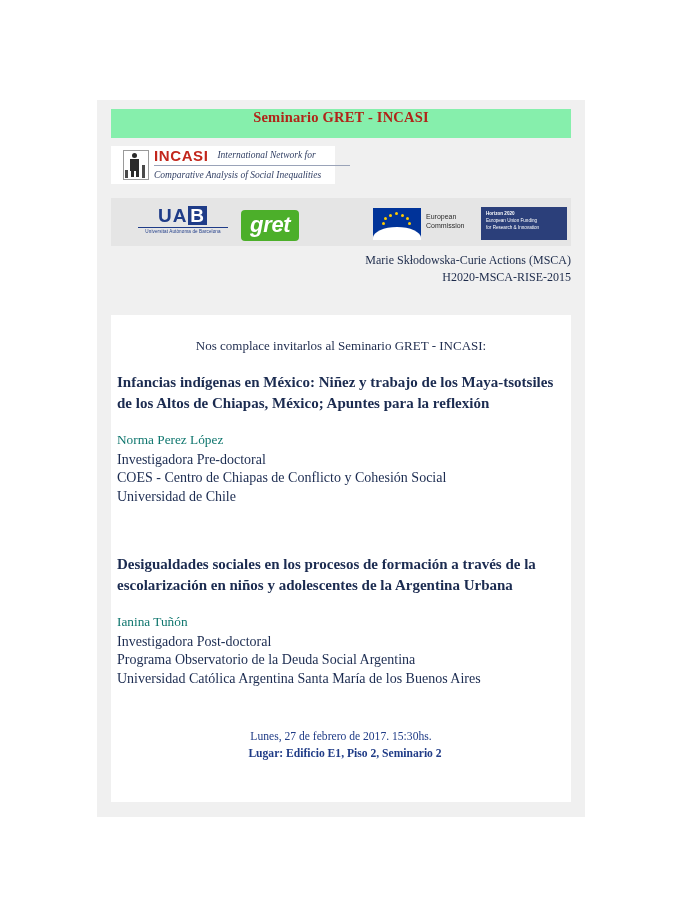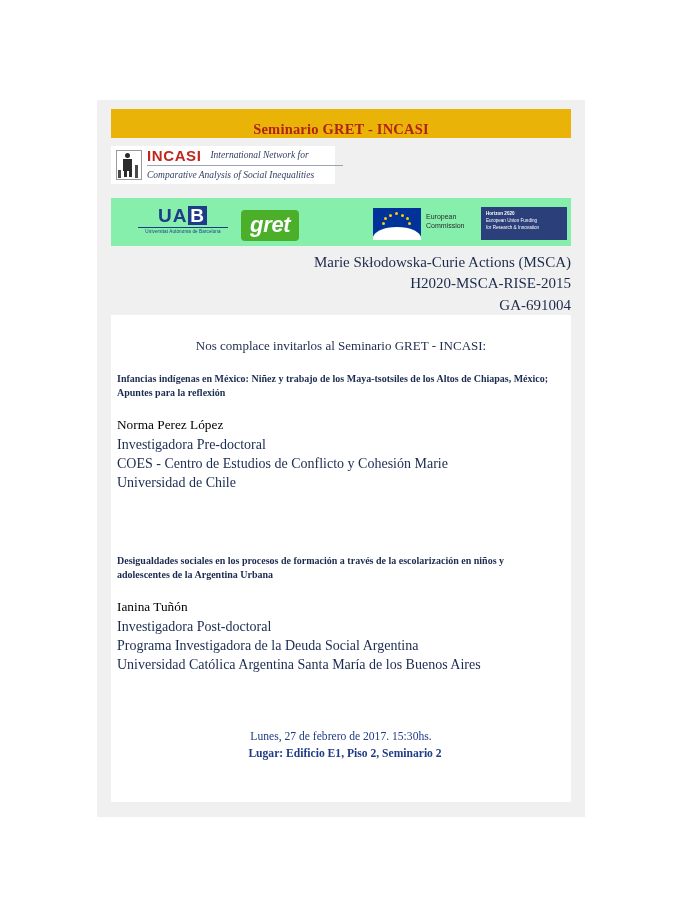--- a/index.html
+++ b/index.html
@@ -28,43 +28,43 @@
     height: 717px;
     background: #f0f0f0;
   }
   
   .title-strip {
     position: absolute;
     left: 111px;
     top: 109px;
     width: 460px;
     height: 29px;
-    background: #eab308;
+    background: #86efac;
     display: flex;
-    align-items: flex-end;
+    align-items: flex-start;
     justify-content: center;
   }
   .title-strip .title {
     font-size: 14.5px;
     font-weight: bold;
     color: #b02418;
     letter-spacing: .2px;
     font-family: "Liberation Serif", serif;
   }
   
   .incasi-band {
     position: absolute;
     left: 111px;
     top: 146px;
     width: 224px;
     height: 38px;
     background: #ffffff;
     display: flex;
     align-items: center;
-    padding-left: 5px;
+    padding-left: 12px;
     box-sizing: border-box;
   }
   .incasi-mark {
     width: 26px;
     height: 30px;
     position: relative;
     margin-right: 5px;
     flex: 0 0 auto;
   }
   .incasi-mark .m-base {
@@ -123,21 +123,21 @@
     background: #9aa3b8;
     margin: 1px 0 1px 0;
   }
   
   .logos-band {
     position: absolute;
     left: 111px;
     top: 198px;
     width: 460px;
     height: 48px;
-    background: #86efac;
+    background: #e5e5e5;
   }
   .uab {
     position: absolute;
     left: 24px;
     top: 8px;
     width: 96px;
     text-align: center;
   }
   .uab-mark {
     font-family: "Liberation Sans", sans-serif;
@@ -230,21 +230,21 @@
     box-sizing: border-box;
   }
   .ec-bar .hz { font-weight: bold; }
   
   .msca {
     position: absolute;
     left: 200px;
     top: 252px;
     width: 371px;
     text-align: right;
-    font-size: 15px;
+    font-size: 12px;
     line-height: 1.42;
     color: #1c2a4a;
   }
   
   .content-card {
     position: absolute;
     left: 111px;
     top: 315px;
     width: 460px;
     height: 487px;
@@ -255,29 +255,29 @@
     left: 0; top: 23px;
     width: 460px;
     text-align: center;
     font-size: 13px;
     color: #1e2b4d;
   }
   .talk { position: absolute; left: 6px; width: 440px; }
   .talk-1 { top: 57px; }
   .talk-2 { top: 239px; }
   .talk-title {
-    font-size: 10px;
+    font-size: 15px;
     font-weight: bold;
     color: #1b2b50;
     line-height: 1.42;
     margin: 0 0 17px 0;
   }
   .speaker {
     font-size: 13.3px;
-    color: #000000;
+    color: #0f766e;
     margin: 0 0 3px 0;
   }
   .affil {
     font-size: 14px;
     color: #1b2b50;
     line-height: 1.34;
     margin: 0;
   }
   .footer-info {
     position: absolute;
@@ -360,40 +360,39 @@
     <div class="ec-bar">
       <div class="hz">Horizon 2020</div>
       <div>European Union Funding</div>
       <div>for Research &amp; Innovation</div>
     </div>
   </div>
 
   <div class="msca">
     <div>Marie Skłodowska-Curie Actions (MSCA)</div>
     <div>H2020-MSCA-RISE-2015</div>
-    <div>GA-691004</div>
   </div>
 
   <div class="content-card">
 
     <div class="invite">Nos complace invitarlos al Seminario GRET - INCASI:</div>
 
     <div class="talk talk-1">
       <p class="talk-title">Infancias indígenas en México: Niñez y trabajo de los Maya-tsotsiles de los Altos de Chiapas, México; Apuntes para la reflexión</p>
       <p class="speaker">Norma Perez López</p>
       <p class="affil">Investigadora Pre-doctoral</p>
-      <p class="affil">COES - Centro de Estudios de Conflicto y Cohesión Marie</p>
+      <p class="affil">COES - Centro de Chiapas de Conflicto y Cohesión Social</p>
       <p class="affil">Universidad de Chile</p>
     </div>
 
     <div class="talk talk-2">
       <p class="talk-title">Desigualdades sociales en los procesos de formación a través de la escolarización en niños y adolescentes de la Argentina Urbana</p>
       <p class="speaker">Ianina Tuñón</p>
       <p class="affil">Investigadora Post-doctoral</p>
-      <p class="affil">Programa Investigadora de la Deuda Social Argentina</p>
+      <p class="affil">Programa Observatorio de la Deuda Social Argentina</p>
       <p class="affil">Universidad Católica Argentina Santa María de los Buenos Aires</p>
     </div>
 
     <div class="footer-info">
       <div class="l1">Lunes, 27 de febrero de 2017. 15:30hs.</div>
       <div class="l2">Lugar: Edificio E1, Piso 2, Seminario 2</div>
     </div>
 
   </div>
 </div>

